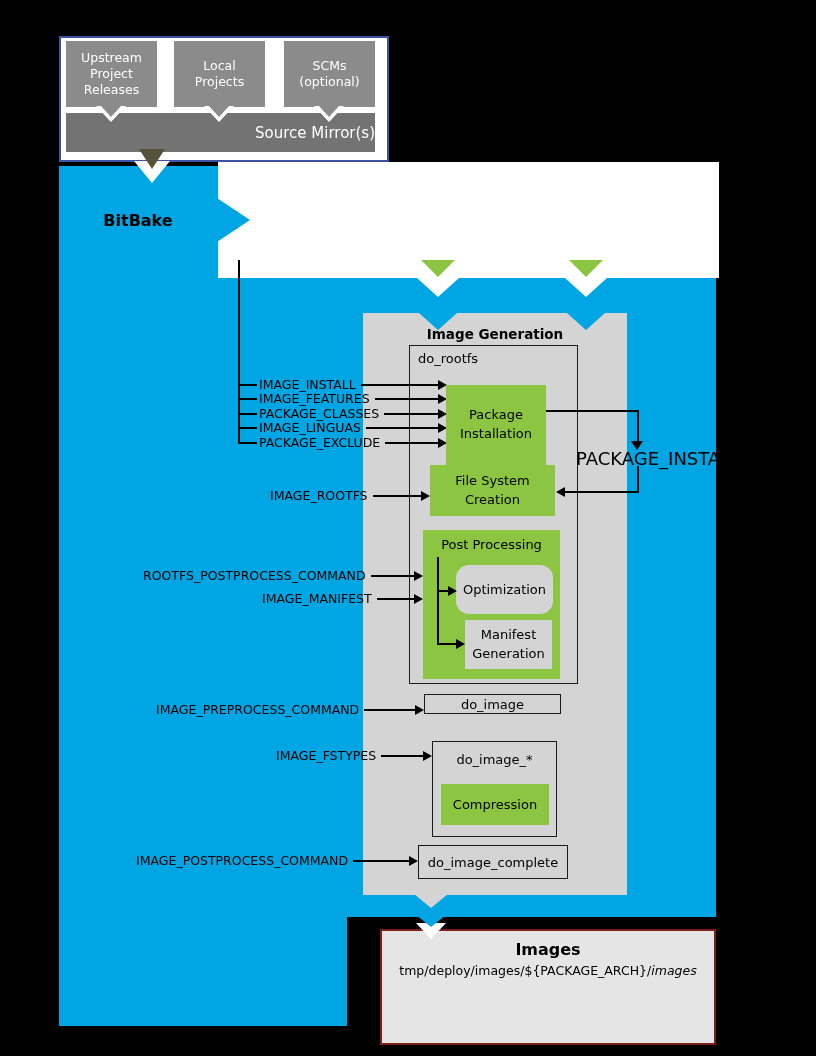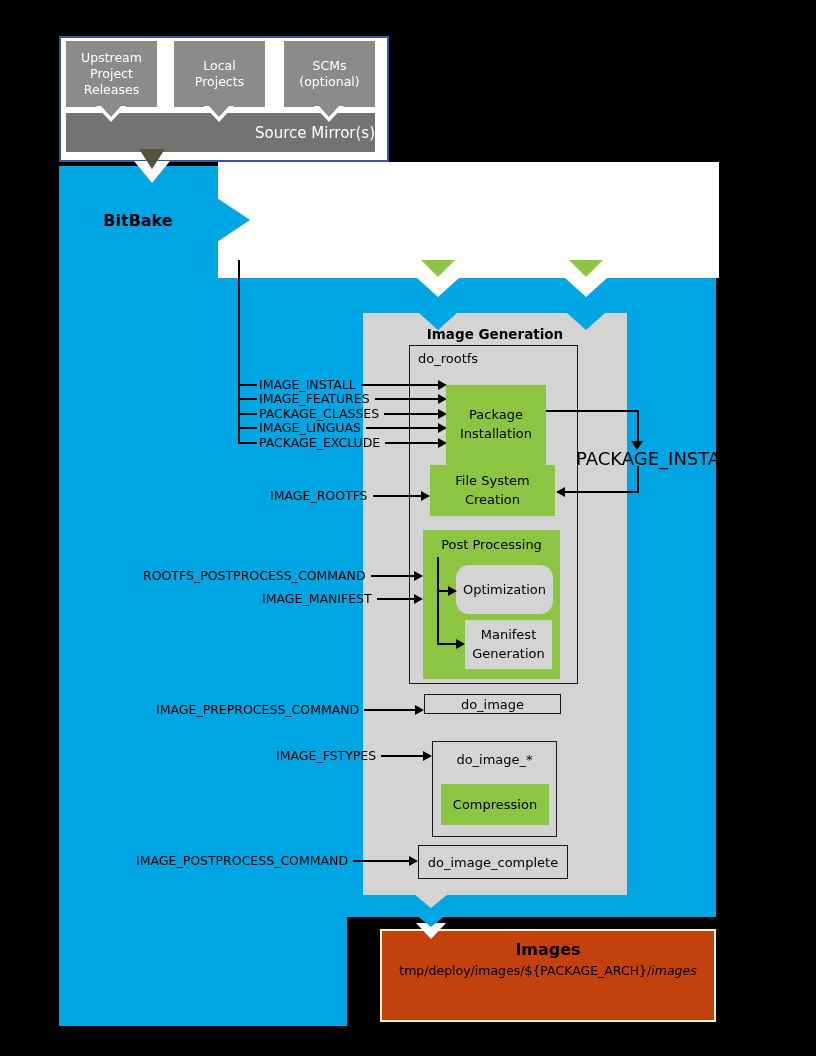--- a/index.html
+++ b/index.html
@@ -159,21 +159,21 @@
 
   <div class="ln" style="left:546px;top:410px;width:93px;height:2px;z-index:4;"></div>
   <div class="ln" style="left:637px;top:410px;width:2px;height:31px;z-index:4;"></div>
   <div class="tri" style="left:631px;top:441px;border-left:6px solid transparent;border-right:6px solid transparent;border-top:9px solid #000;z-index:4;"></div>
   <div class="abs" style="left:576px;top:448px;width:130px;text-align:center;font-size:18px;z-index:4;">PACKAGE_INSTALL</div>
   <div class="ln" style="left:637px;top:466px;width:2px;height:27px;z-index:4;"></div>
   <div class="ln" style="left:565px;top:491px;width:74px;height:2px;z-index:4;"></div>
   <div class="tri" style="left:556px;top:487px;border-top:5px solid transparent;border-bottom:5px solid transparent;border-right:9px solid #000;z-index:4;"></div>
 
   <div class="tri" style="left:414px;top:894px;border-left:17px solid transparent;border-right:17px solid transparent;border-top:14px solid #d4d4d4;z-index:3;"></div>
-  <div class="abs" style="left:380px;top:929px;width:336px;height:93px;background:#c2410c;border:2px solid #fef9c3;box-sizing:border-box;z-index:2;">
+  <div class="abs" style="left:380px;top:929px;width:336px;height:116px;background:#e5e5e5;border:2px solid #7f1d1d;box-sizing:border-box;z-index:2;">
     <div class="b" style="text-align:center;font-size:16px;padding-top:9px;">Images</div>
     <div style="text-align:center;font-size:12.5px;padding-top:4px;">
       <span>tmp/deploy/images/${PACKAGE_ARCH}/</span><span class="it">images</span>
     </div>
   </div>
   <div class="tri" style="left:416px;top:923px;border-left:15px solid transparent;border-right:15px solid transparent;border-top:16px solid #fff;z-index:3;"></div>
   <div class="tri" style="left:416px;top:915px;border-left:15px solid transparent;border-right:15px solid transparent;border-top:12px solid #00a5e3;z-index:4;"></div>
 
   <div class="abs white" style="left:59px;top:36px;width:330px;height:126px;border:2px solid #3c53a4;box-sizing:border-box;z-index:6;"></div>
   <div class="abs boxgray center prewrap whitetext" style="left:66px;top:41px;width:91px;height:66px;font-size:12.5px;line-height:1.3;z-index:7;">Upstream

